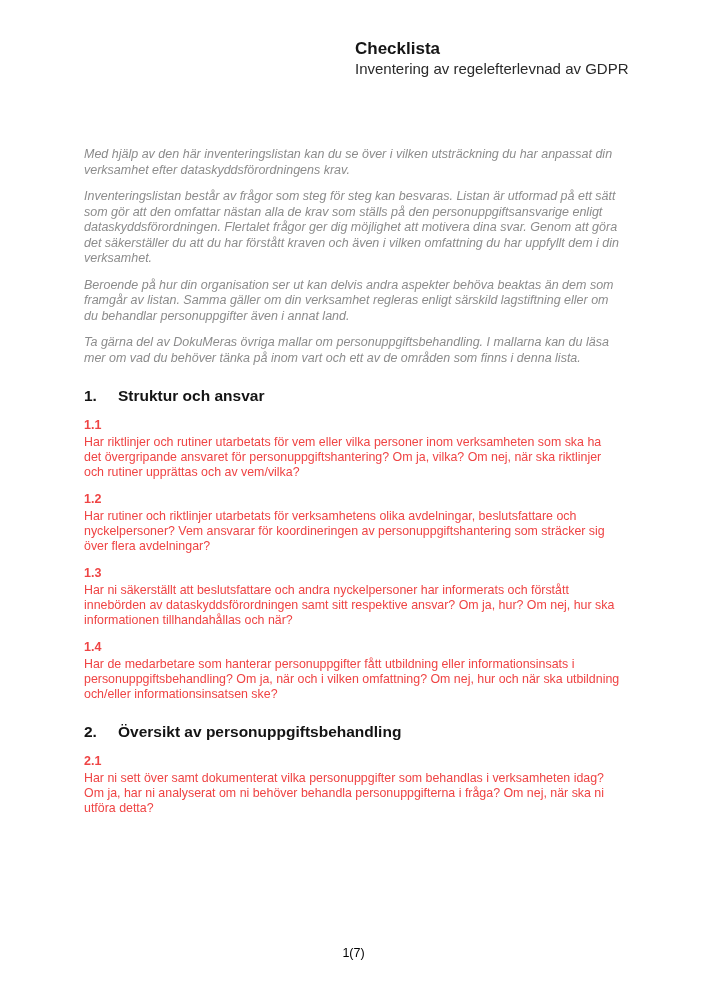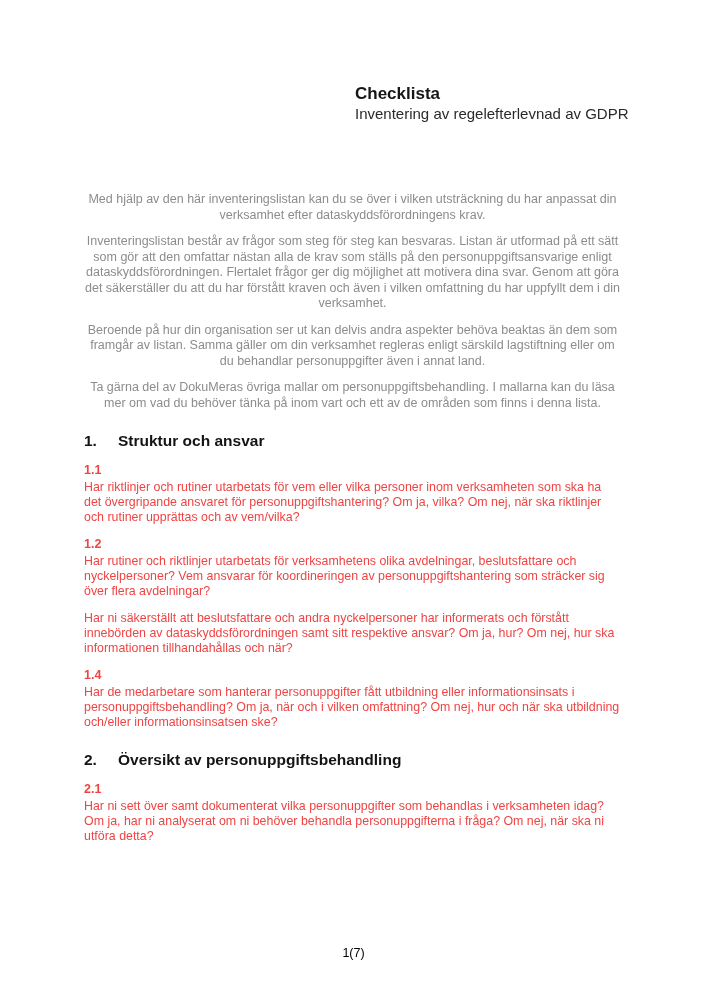--- a/index.html
+++ b/index.html
@@ -22,21 +22,21 @@
     background: #ffffff;
   }
   .content {
     position: absolute;
     left: 84px;
     top: 0;
     width: 537px;
   }
   
   .doc-header {
-    padding-top: 84px;
+    padding-top: 39px;
     margin-left: 271px;
   }
   .doc-title {
     font-size: 17px;
     font-weight: bold;
     line-height: 20px;
     color: #161616;
     white-space: nowrap;
   }
   .doc-subtitle {
@@ -44,24 +44,24 @@
     line-height: 19px;
     color: #2a2a2a;
     white-space: nowrap;
   }
   
   .intro {
     margin-top: 69px;
   }
   .intro-p {
     margin: 0 0 11px 0;
+    font-style: italic;
     font-size: 12.5px;
     line-height: 15.5px;
     color: #8c8c8c;
-    text-align: center;
   }
   
   .section-heading {
     display: flex;
     margin: 20px 0 13px 0;
     font-weight: bold;
     font-size: 15.5px;
     line-height: 19px;
     color: #141414;
   }
@@ -123,20 +123,21 @@
 
       <div class="q-item">
         <p class="q-num">1.1</p>
         <p class="q-text">Har riktlinjer och rutiner utarbetats för vem eller vilka personer inom verksamheten som ska ha det övergripande ansvaret för personuppgiftshantering? Om ja, vilka? Om nej, när ska riktlinjer och rutiner upprättas och av vem/vilka?</p>
       </div>
       <div class="q-item">
         <p class="q-num">1.2</p>
         <p class="q-text">Har rutiner och riktlinjer utarbetats för verksamhetens olika avdelningar, beslutsfattare och nyckelpersoner? Vem ansvarar för koordineringen av personuppgiftshantering som sträcker sig över flera avdelningar?</p>
       </div>
       <div class="q-item">
+        <p class="q-num">1.3</p>
         <p class="q-text">Har ni säkerställt att beslutsfattare och andra nyckelpersoner har informerats och förstått innebörden av dataskyddsförordningen samt sitt respektive ansvar? Om ja, hur? Om nej, hur ska informationen tillhandahållas och när?</p>
       </div>
       <div class="q-item">
         <p class="q-num">1.4</p>
         <p class="q-text">Har de medarbetare som hanterar personuppgifter fått utbildning eller informationsinsats i personuppgiftsbehandling? Om ja, när och i vilken omfattning? Om nej, hur och när ska utbildning och/eller informationsinsatsen ske?</p>
       </div>
     </div>
 
     <div>
       <div class="section-heading">

